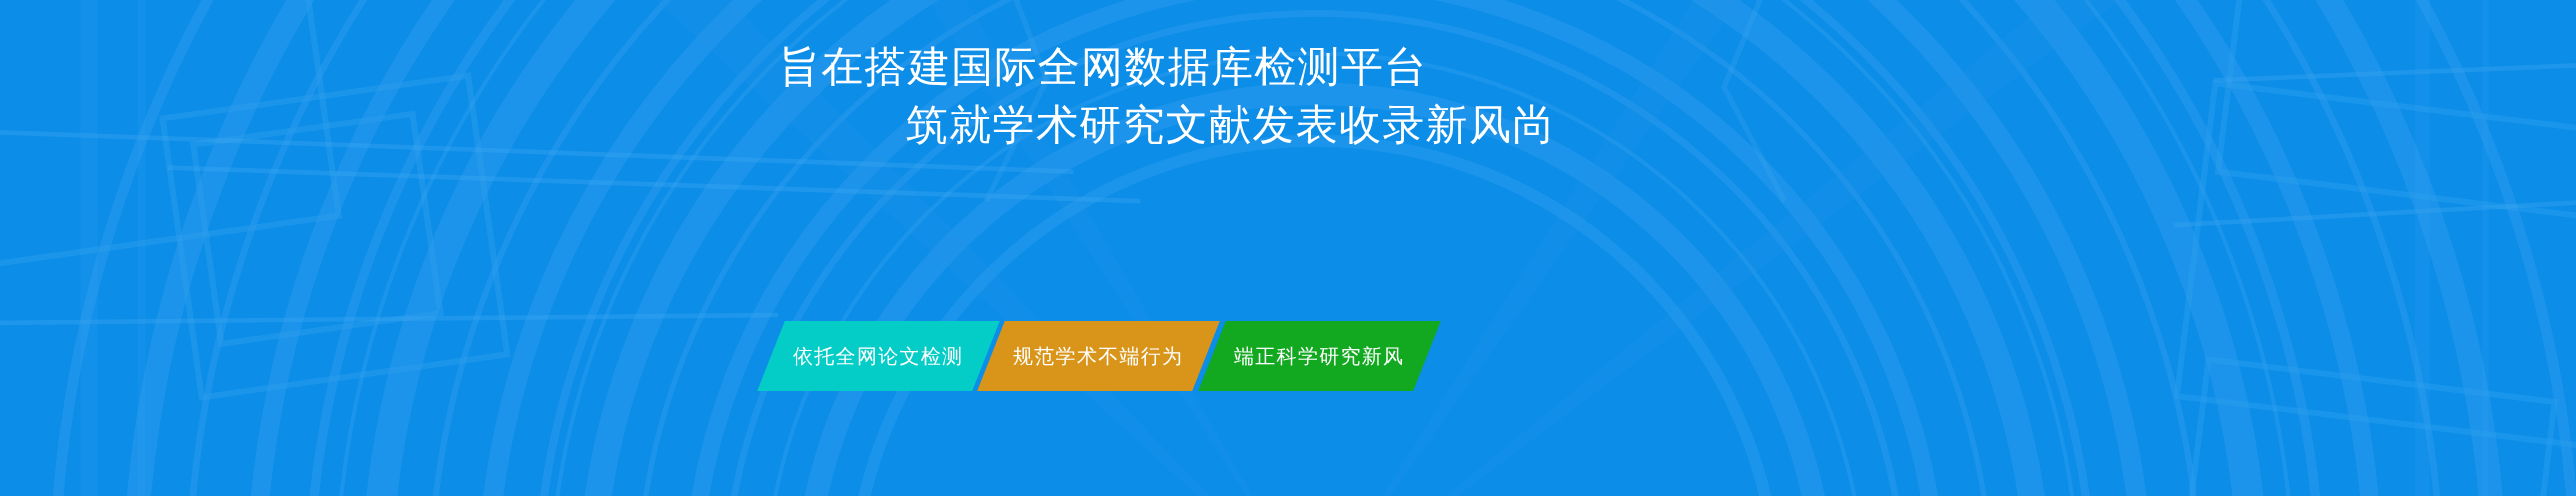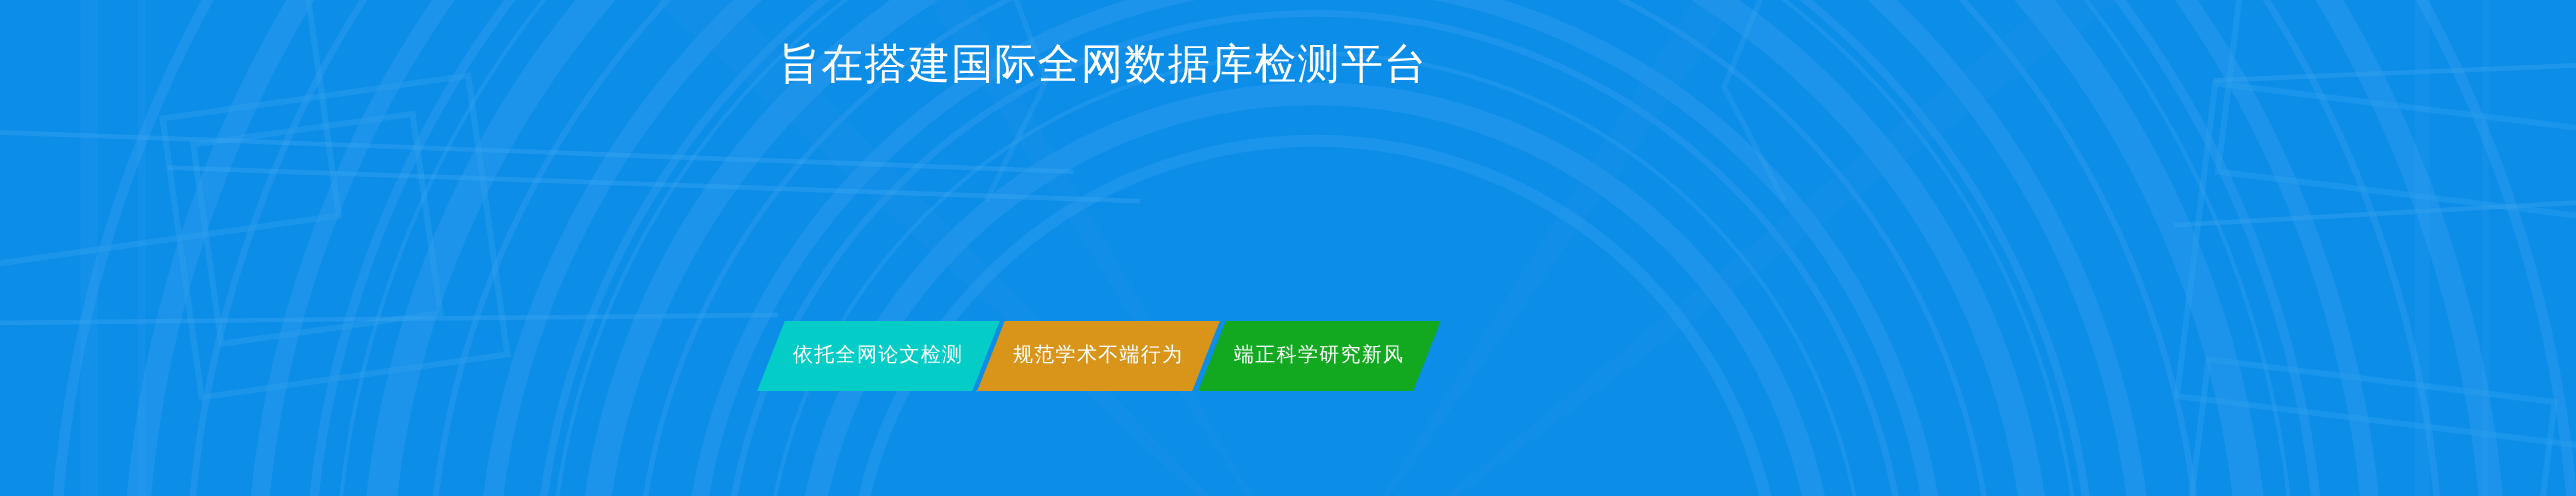--- a/index.html
+++ b/index.html
@@ -9,21 +9,21 @@
     background: #0c8de8;
   }
   * { box-sizing: border-box; }
 
   .banner {
     position: relative;
     width: 2576px;
     height: 496px;
     overflow: hidden;
     background: #0c8de8;
-    font-family: Liberation Mono, monospace;
+    font-family: Liberation Sans, sans-serif;
   }
 
   
   .bg-layer {
     position: absolute;
     inset: 0;
     overflow: hidden;
     pointer-events: none;
   }
   .bg-layer svg { display: block; width: 100%; height: 100%; }
@@ -161,20 +161,21 @@
           <rect x="205" y="0" width="12" height="740"></rect>
           <rect x="3600" y="0" width="22" height="740"></rect>
           <rect x="3700" y="0" width="10" height="740"></rect>
         </g>
       </g>
     </svg>
   </div>
 
   <div class="headline">
     <div class="headline-line headline-line-1">旨在搭建国际全网数据库检测平台</div>
+    <div class="headline-line headline-line-2">筑就学术研究文献发表收录新风尚</div>
   </div>
 
   <div class="tag-strip">
     <div class="tag tag-1">
       <span class="tag-label">依托全网论文检测</span>
     </div>
     <div class="tag tag-2">
       <span class="tag-label">规范学术不端行为</span>
     </div>
     <div class="tag tag-3">

